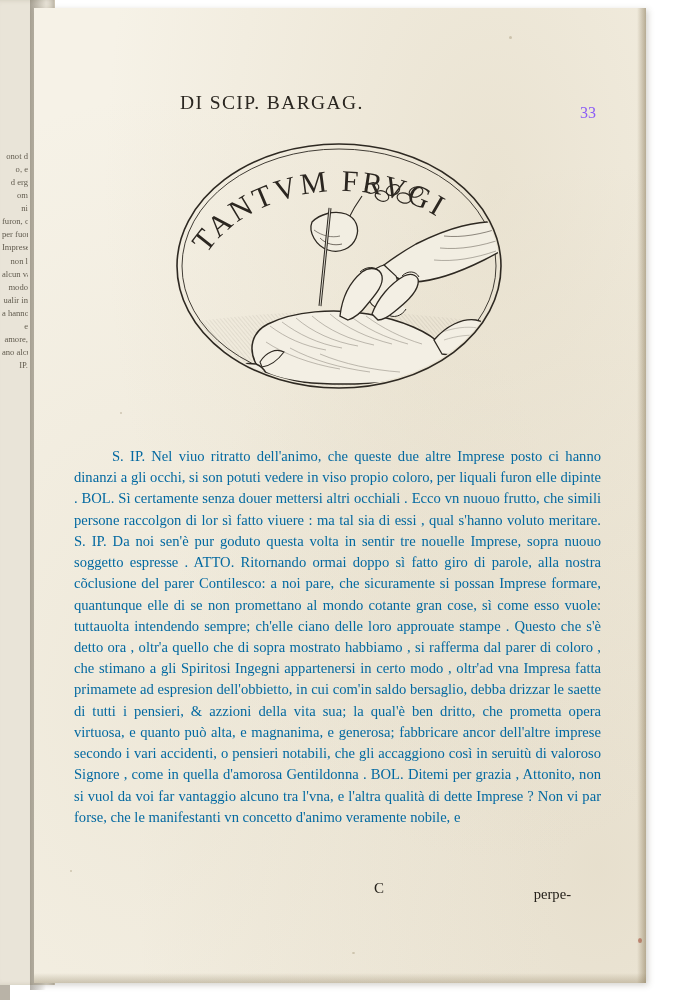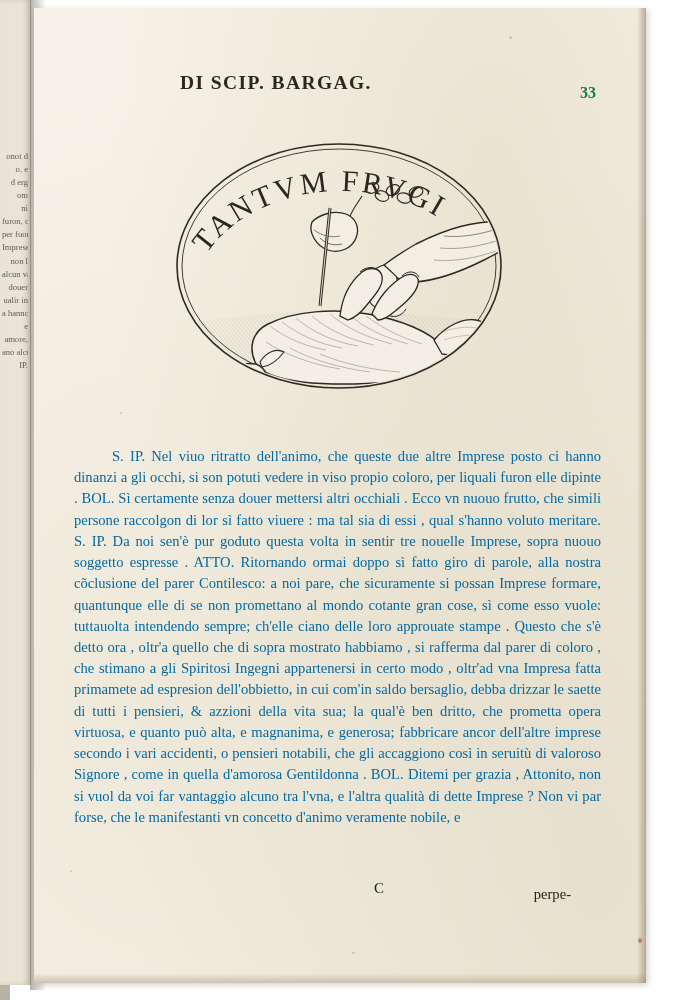--- a/index.html
+++ b/index.html
@@ -31,20 +31,21 @@
   }
 
   
   .left-page {
     position: absolute;
     left: 0; top: 0;
     width: 30px; height: 985px;
     background: #e9e4d8;
     border-right: 1px solid #cdc5b4;
     box-shadow: inset -4px 0 7px -3px rgba(90,80,60,0.45);
+    padding-left: 24px;
   }
   .left-page-inner {
     position: absolute;
     left: 2px; top: 150px;
     width: 26px;
     font-size: 8.6px;
     line-height: 1.52;
     color: #4a4437;
     opacity: .85;
     overflow: hidden;
@@ -99,38 +100,37 @@
     position: absolute;
     left: 38px; top: 0;
     width: 530px;
     height: 975px;
     z-index: 2;
   }
 
   
   .header-row {
     position: absolute;
-    top: 64px; left: 0; width: 530px;
+    top: 84px; left: 0; width: 530px;
     height: 24px;
-    font-weight: bold;
   }
   .running-head {
     position: absolute;
     left: 108px; top: 0;
     font-size: 19.5px;
     letter-spacing: 1.4px;
     color: #2b2721;
     font-family: "Liberation Serif", serif;
     white-space: nowrap;
   }
   .folio {
     position: absolute;
     right: 6px; top: 12px;
     font-size: 16px;
-    color: #15803d;
+    color: #8b5cf6;
   }
 
   
   .emblem-wrap {
     position: absolute;
     top: 118px; left: 72px;
     width: 390px;
     height: 300px;
   }
   .emblem-svg { display: block; }
@@ -194,21 +194,21 @@
       <div>onot d</div>
       <div>o, e</div>
       <div>d erg</div>
       <div>om</div>
       <div>ni</div>
       <div>furon, o</div>
       <div>per fuora</div>
       <div>Imprese</div>
       <div>non l</div>
       <div>alcun var</div>
-      <div>douer</div>
+      <div>modo</div>
       <div>ualir in</div>
       <div>a hanno</div>
       <div>e</div>
       <div>amore,</div>
       <div>ano alcu</div>
       <div></div>
       <div></div>
       <div></div>
       <div>IP.</div>
     </div>

